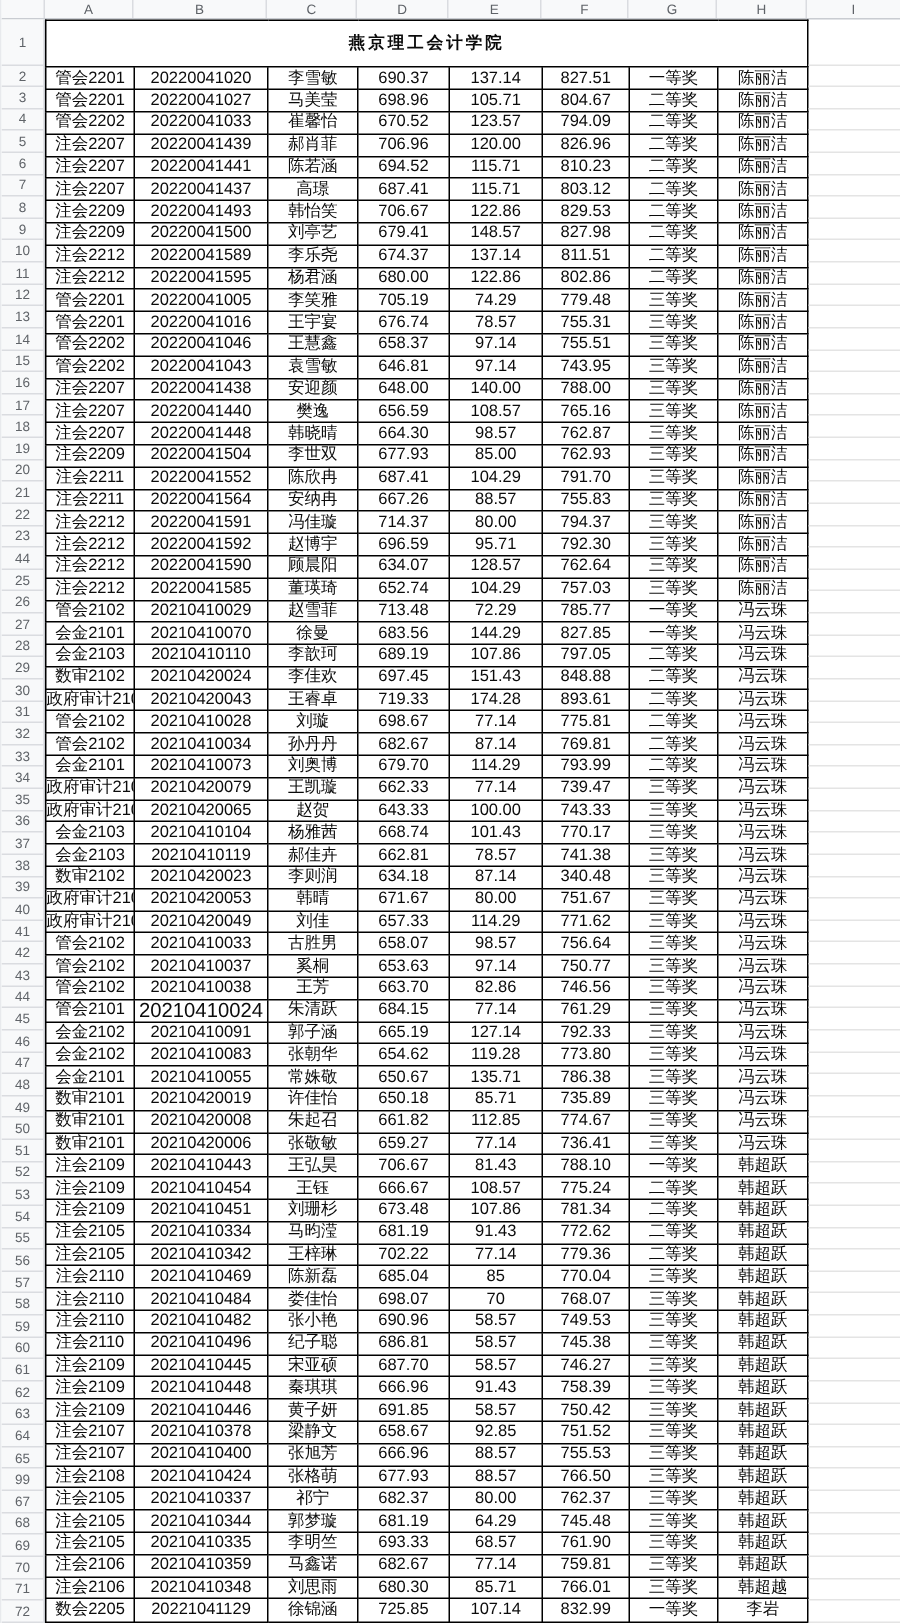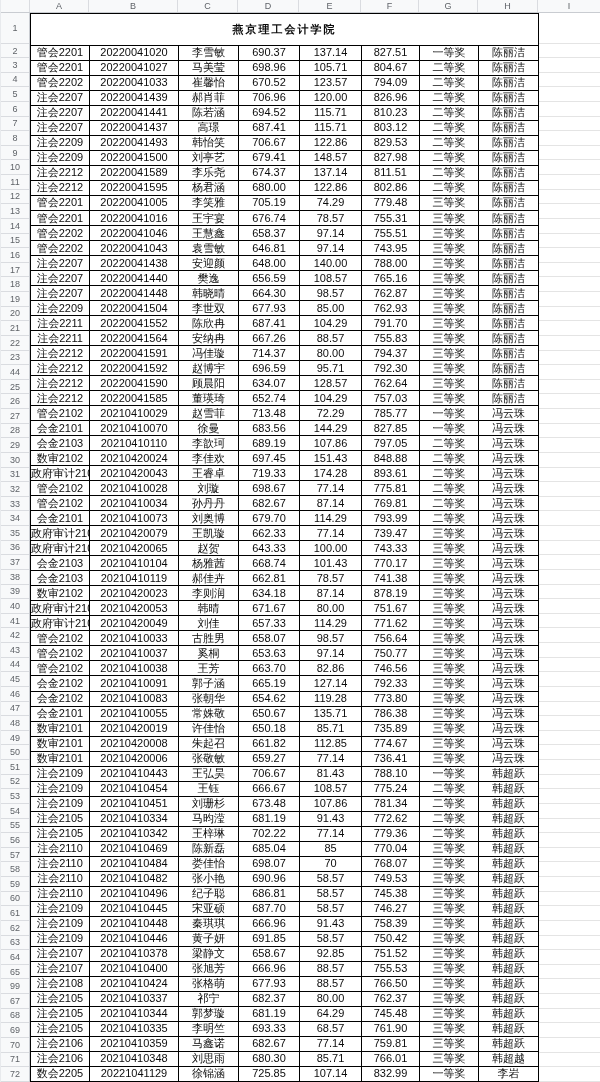--- a/index.html
+++ b/index.html
@@ -544,21 +544,21 @@
               <td class="c-num">741.38</td>
               <td class="c-award">三等奖</td>
               <td class="c-couns">冯云珠</td>
             </tr>
             <tr style="height: 14.63px;">
               <td class="c-class">数审2102</td>
               <td class="c-id">20210420023</td>
               <td class="c-name">李则润</td>
               <td class="c-num">634.18</td>
               <td class="c-num">87.14</td>
-              <td class="c-num">878.19</td>
+              <td class="c-num">340.48</td>
               <td class="c-award">三等奖</td>
               <td class="c-couns">冯云珠</td>
             </tr>
             <tr style="height: 14.63px;">
               <td class="c-class">政府审计2101</td>
               <td class="c-id">20210420053</td>
               <td class="c-name">韩晴</td>
               <td class="c-num">671.67</td>
               <td class="c-num">80.00</td>
               <td class="c-num">751.67</td>
@@ -595,20 +595,30 @@
               <td class="c-award">三等奖</td>
               <td class="c-couns">冯云珠</td>
             </tr>
             <tr style="height: 14.63px;">
               <td class="c-class">管会2102</td>
               <td class="c-id">20210410038</td>
               <td class="c-name">王芳</td>
               <td class="c-num">663.70</td>
               <td class="c-num">82.86</td>
               <td class="c-num">746.56</td>
+              <td class="c-award">三等奖</td>
+              <td class="c-couns">冯云珠</td>
+            </tr>
+            <tr style="height: 14.63px;">
+              <td class="c-class">管会2101</td>
+              <td class="c-id big-id">20210410024</td>
+              <td class="c-name">朱清跃</td>
+              <td class="c-num">684.15</td>
+              <td class="c-num">77.14</td>
+              <td class="c-num">761.29</td>
               <td class="c-award">三等奖</td>
               <td class="c-couns">冯云珠</td>
             </tr>
             <tr style="height: 14.63px;">
               <td class="c-class">会金2102</td>
               <td class="c-id">20210410091</td>
               <td class="c-name">郭子涵</td>
               <td class="c-num">665.19</td>
               <td class="c-num">127.14</td>
               <td class="c-num">792.33</td>

